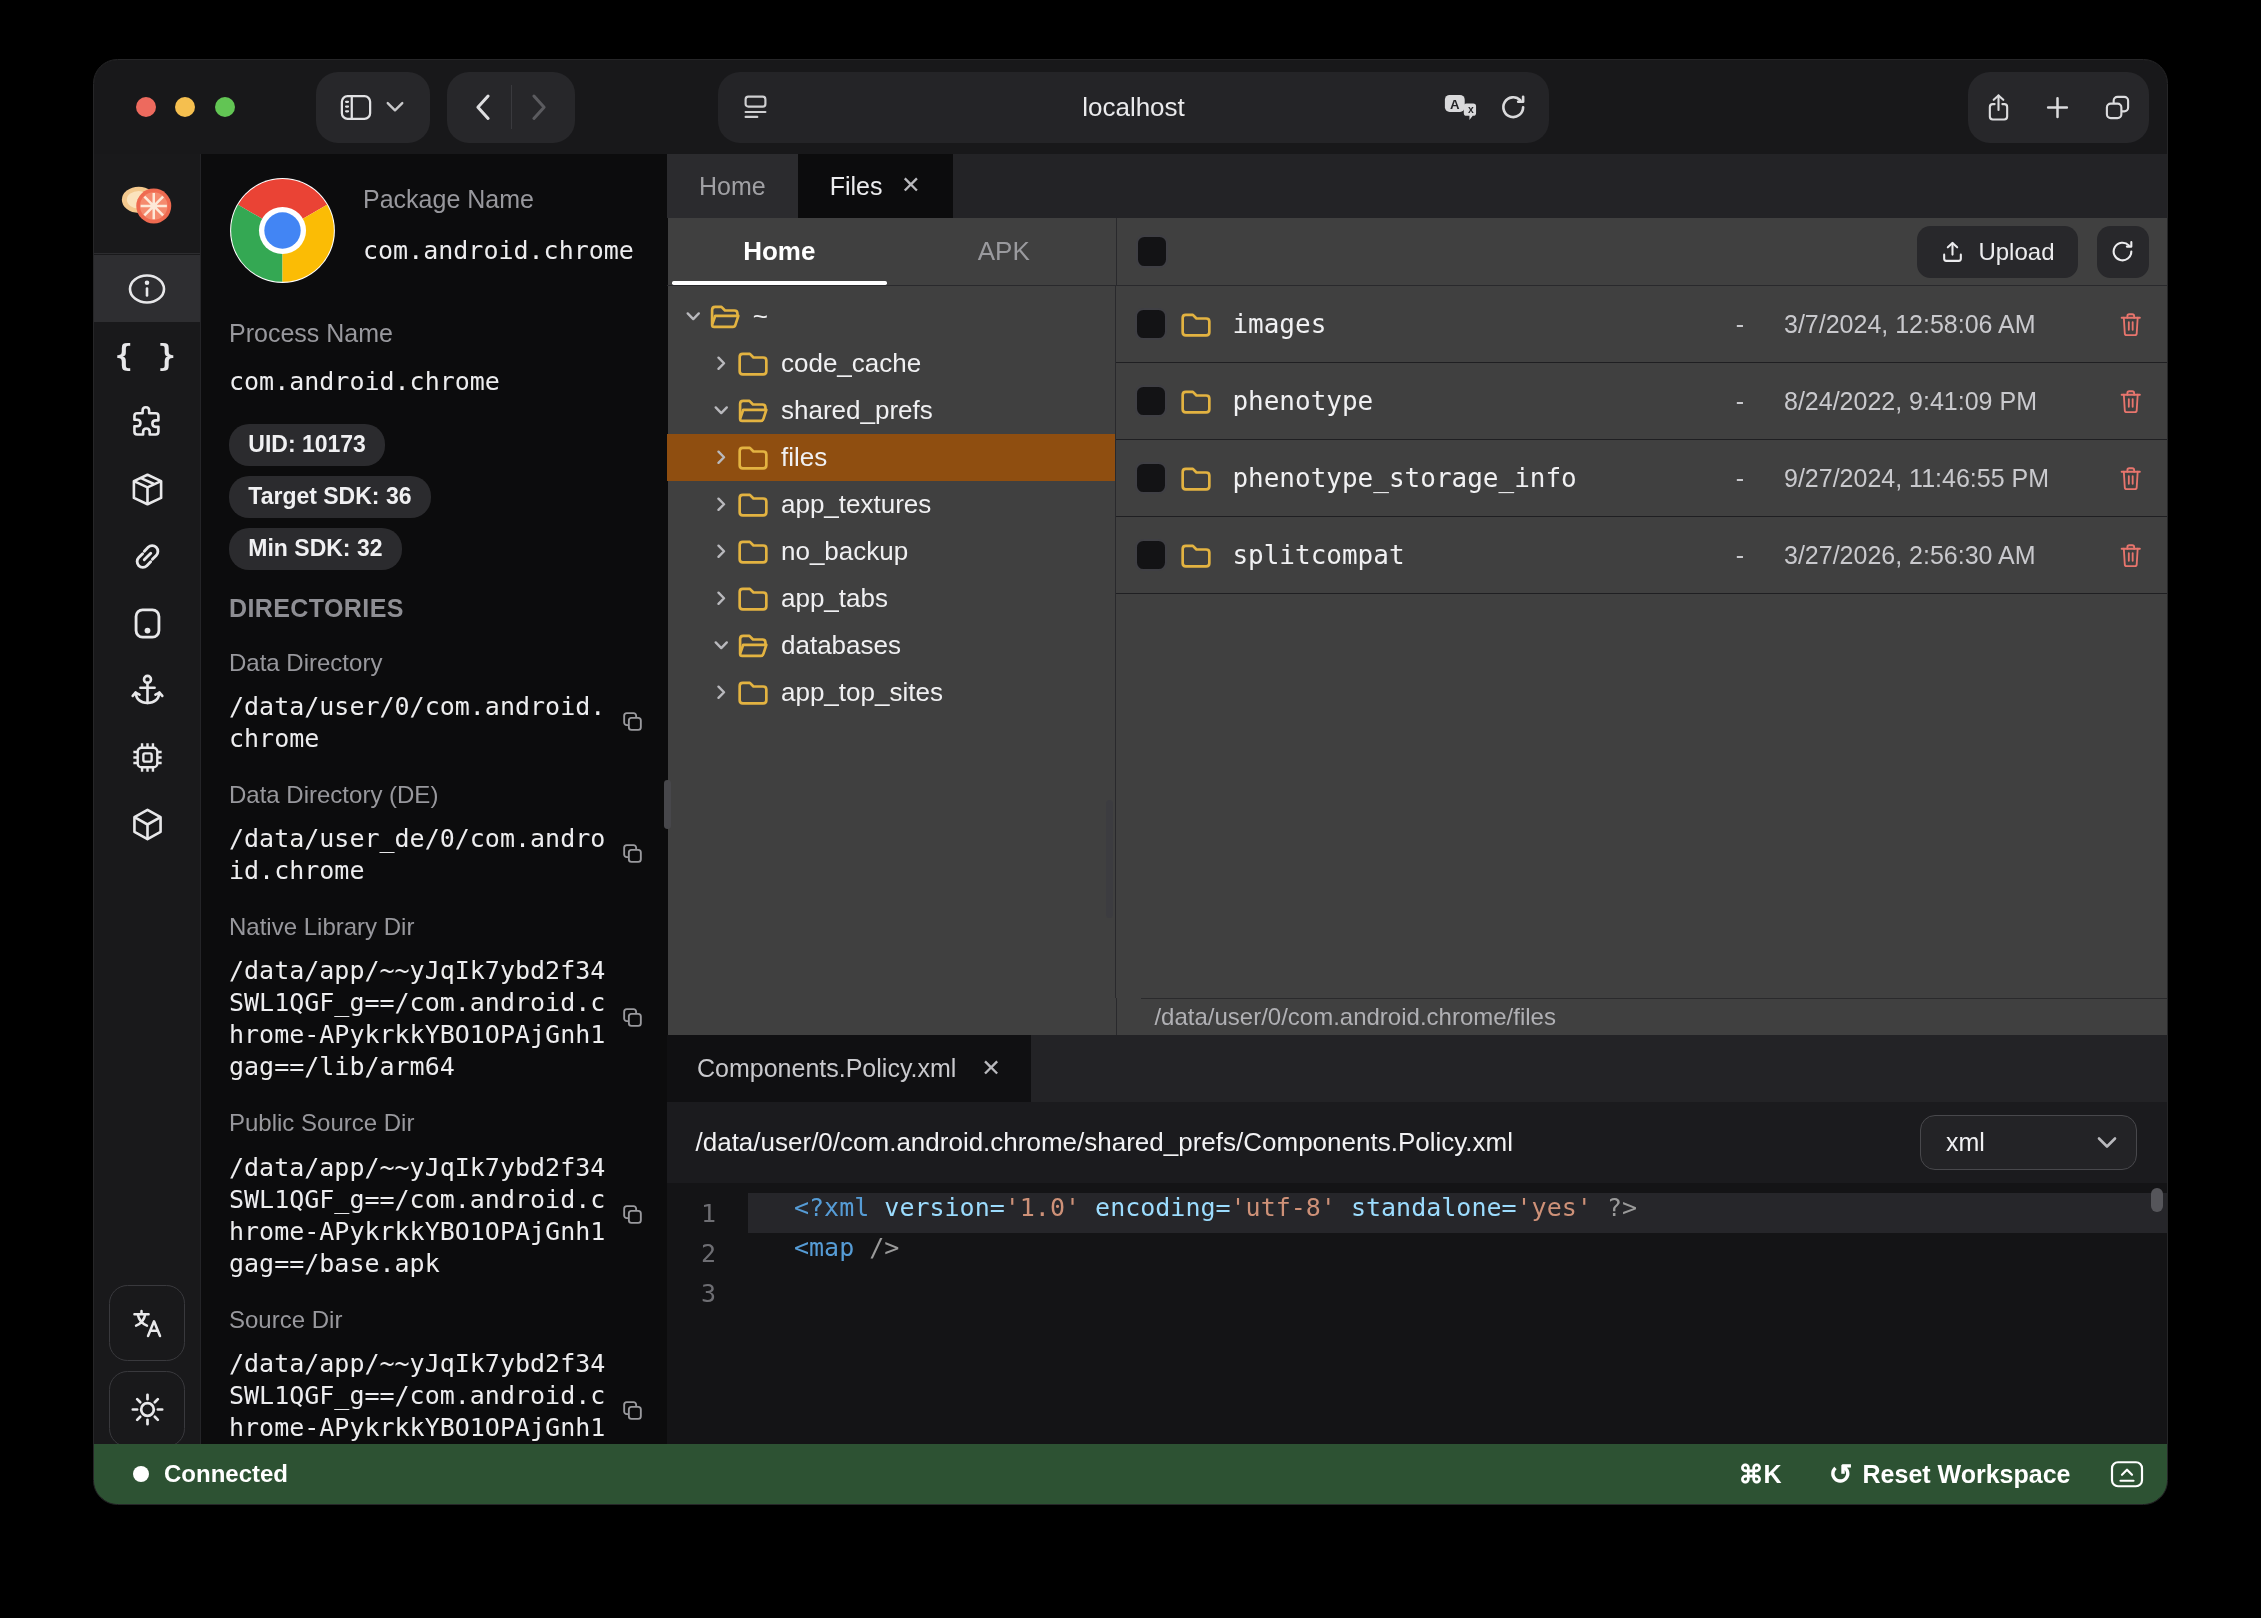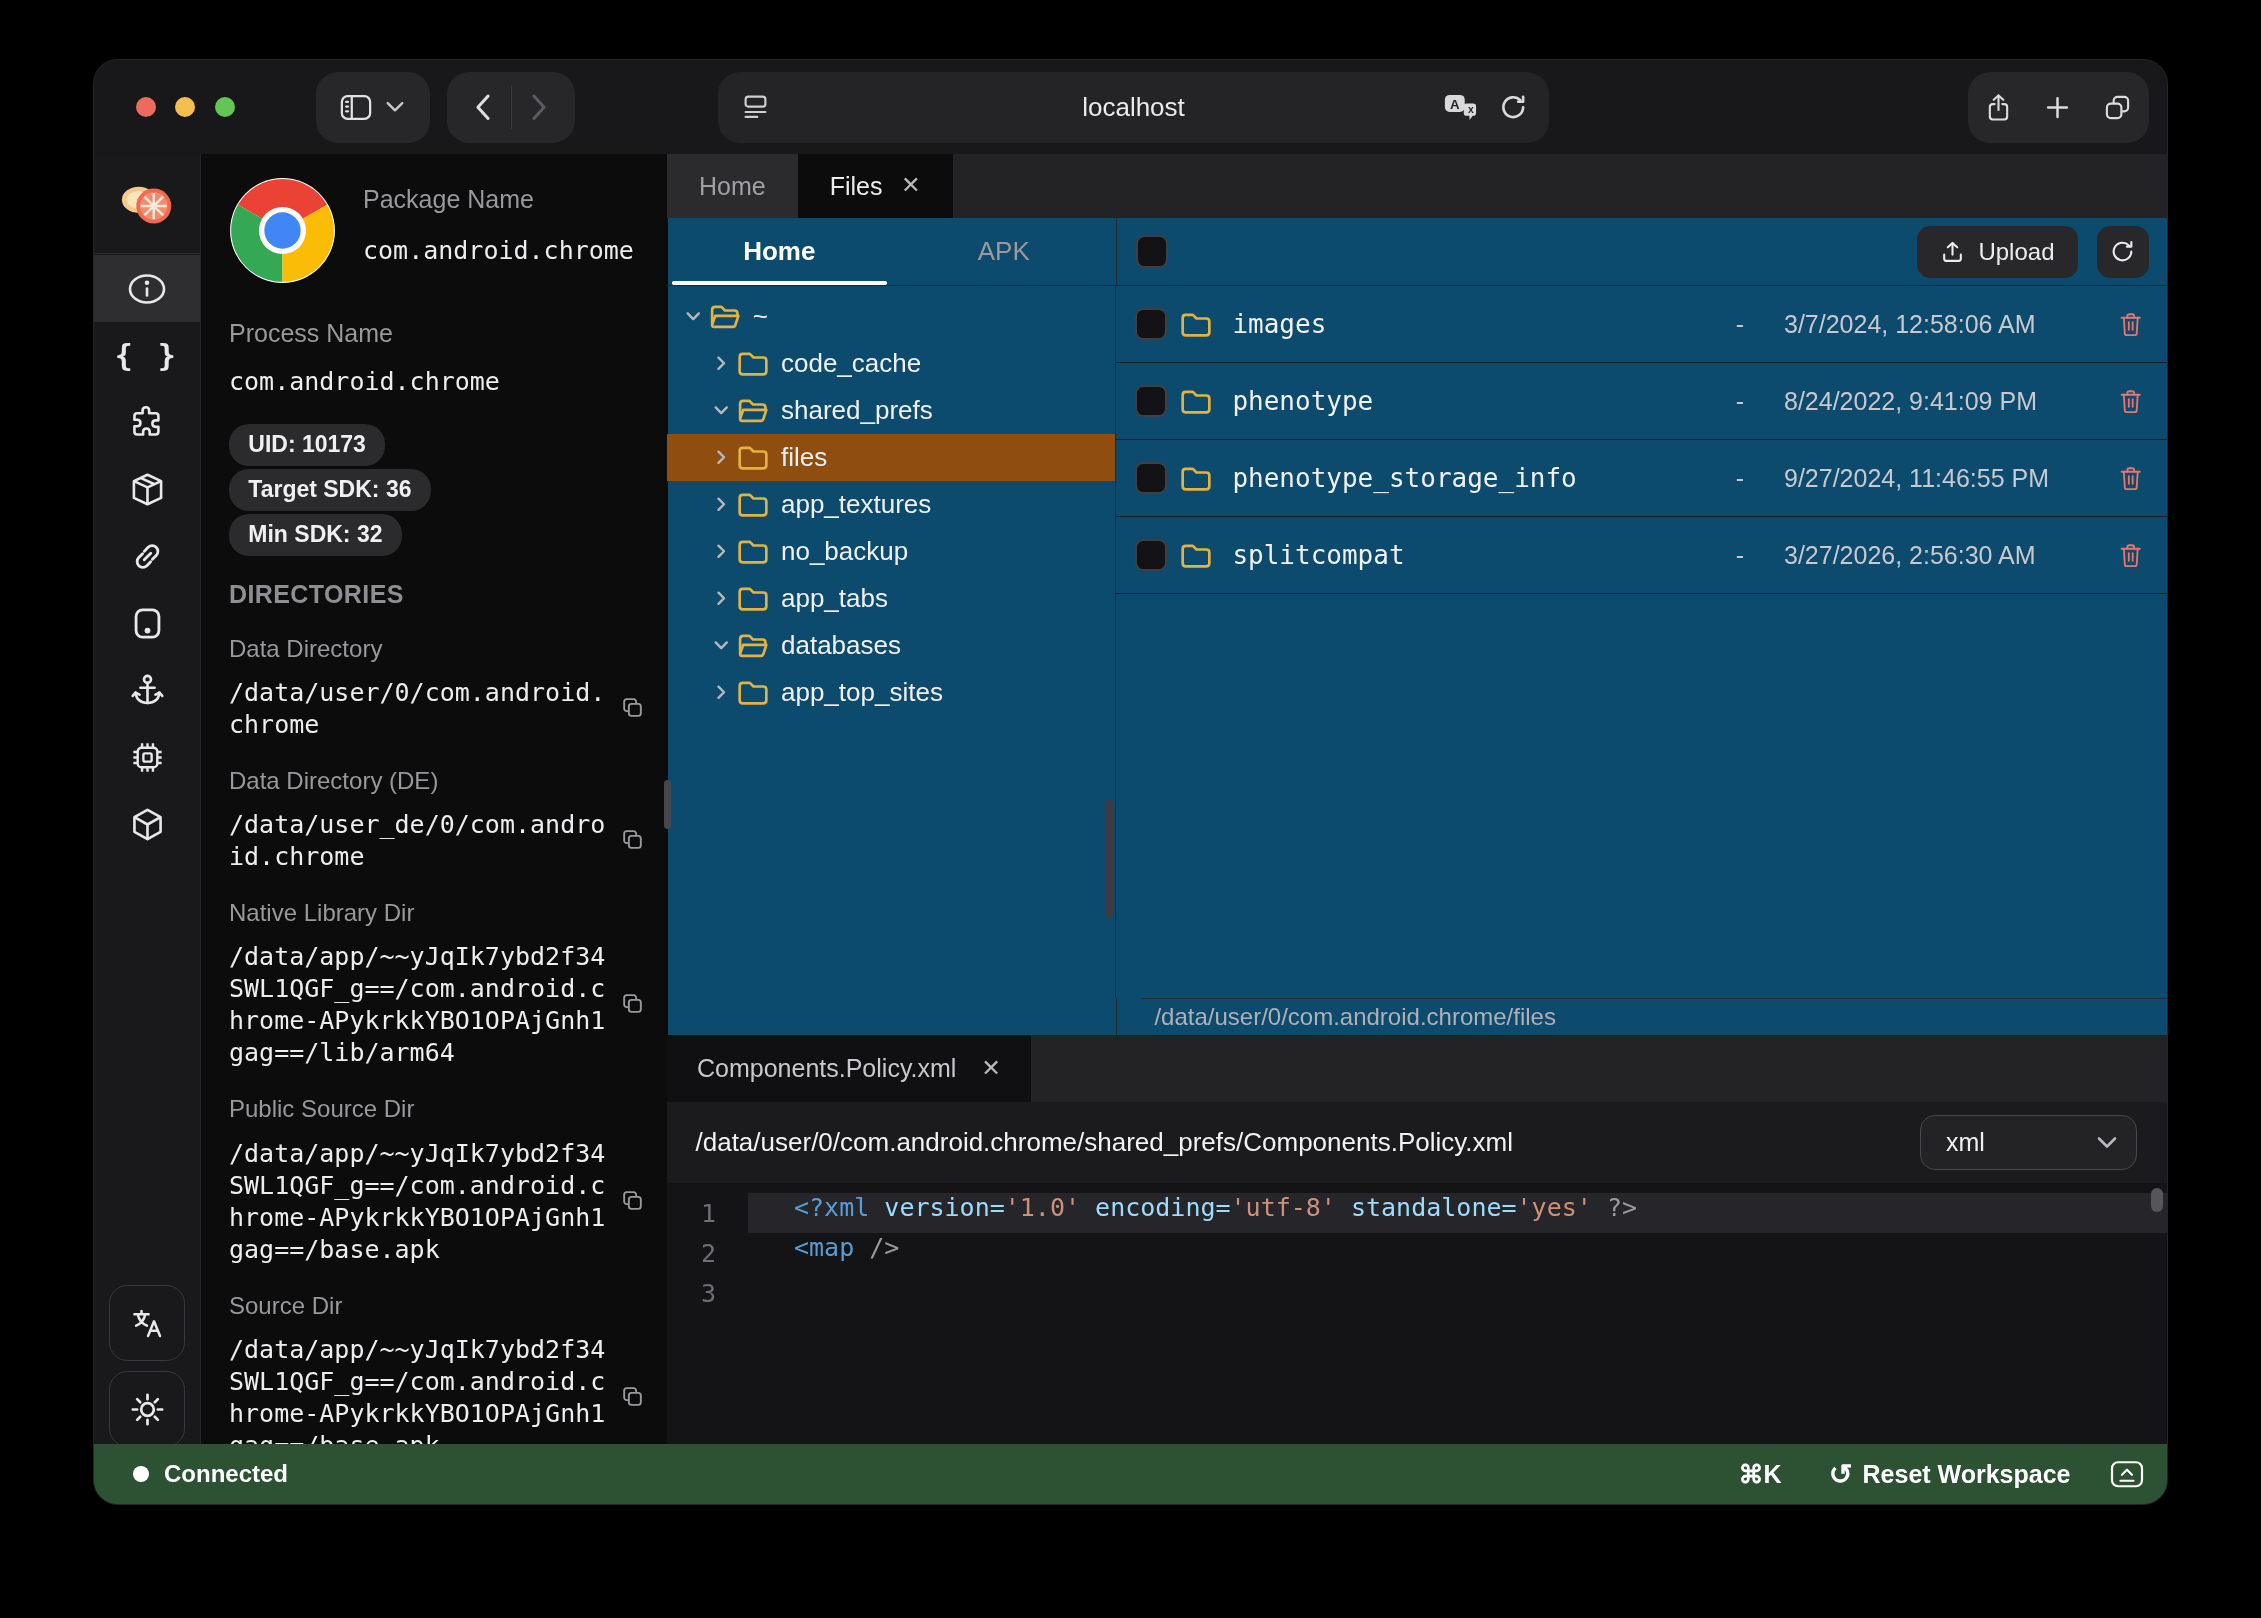--- a/index.html
+++ b/index.html
@@ -3,21 +3,21 @@
 <meta charset="utf-8">
 <style>
   html,body{margin:0;padding:0;width:2261px;height:1618px;background:#000;overflow:hidden;
     font-family:"Liberation Sans",sans-serif;-webkit-font-smoothing:antialiased;}
   .mono{font-family:"DejaVu Sans Mono",monospace;}
   .icon{display:inline-flex;align-items:center;justify-content:center;}
   .icon svg{display:block;}
 
   
   .window{position:absolute;left:94px;top:60px;width:2073px;height:1444px;border-radius:23.5px;
-    background:#0c4a6e;overflow:hidden;outline:0.8px solid #262628;}
+    background:#404040;overflow:hidden;outline:0.8px solid #262628;}
 
   
   .toolbar{position:absolute;left:0;top:0;right:0;height:94px;background:#18181a;
     border-bottom:0.8px solid #060607;display:flex;align-items:center;}
   .lights{display:flex;gap:19.3px;margin-left:42px;}
   .light{width:20px;height:20px;border-radius:50%;}
   .pill{background:#27272a;border-radius:22px;height:71px;display:flex;align-items:center;justify-content:center;}
   .btn-sidebar{width:114px;margin-left:81px;gap:13.4px;}
   .btn-nav{width:128px;margin-left:17px;position:relative;}
   .btn-nav .sep{position:absolute;left:50%;top:13.4px;bottom:13.4px;width:0.8px;background:#3a3a3e;}
@@ -40,21 +40,21 @@
   
   .info{position:absolute;left:107px;top:94px;width:467px;bottom:50px;background:#0c0c0d;overflow:hidden;
     padding:23px 23.5px 0 28px;box-sizing:border-box;}
   .pkg-header{display:flex;gap:27px;}
   .pkg-col{padding-top:8.4px;}
   .lbl{color:#98989d;font-size:25px;}
   .val{color:#ededef;font-size:25px;}
   .pkg-col .lbl{margin-bottom:22px;}
   .sec-process{margin-top:35px;}
   .sec-process .val{margin-top:18.5px;}
-  .badges{margin-top:28px;display:flex;flex-wrap:wrap;gap:3px 22px;width:353px;}
+  .badges{margin-top:28px;display:flex;flex-wrap:wrap;gap:10px 22px;width:353px;}
   .badge{background:#2b2b2e;border-radius:20px;padding:7.6px 19.3px;color:#f0f0f2;font-size:23px;font-weight:700;white-space:nowrap;}
   .dirs-title{margin-top:23.5px;color:#8e8e93;font-size:25px;font-weight:700;letter-spacing:0.4px;}
   .dir-entry{margin-top:26px;}
   .dir-entry .lbl{margin-bottom:14.3px;font-size:24px;}
   .dir-row{display:flex;align-items:center;}
   .dir-val{width:384px;font-size:25px;line-height:32px;color:#ededef;word-break:break-all;}
   .copy-btn{margin-left:10px;flex:0 0 auto;}
 
   
   .main{position:absolute;left:573px;top:94px;right:0;bottom:50px;display:flex;flex-direction:column;}

